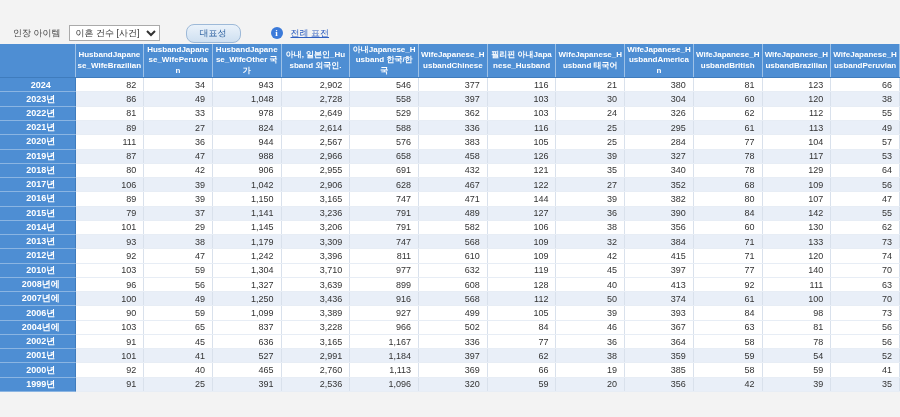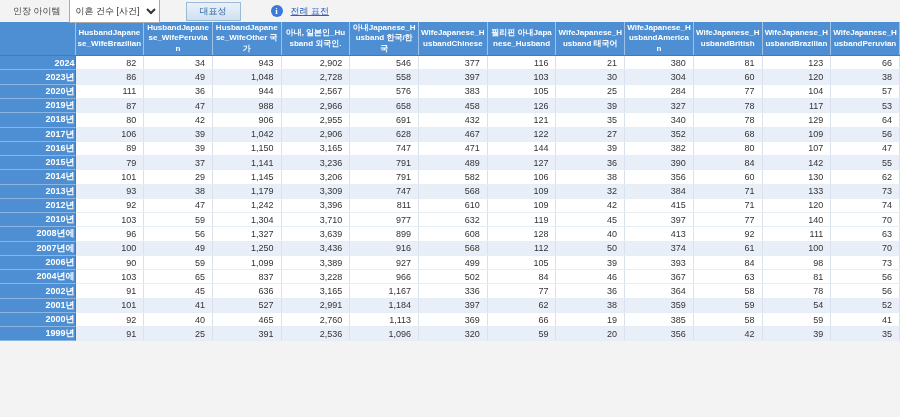--- a/index.html
+++ b/index.html
@@ -10,37 +10,38 @@
     color: #333;
   }
   
   .toolbar {
     height: 22px;
     display: flex;
     align-items: center;
     padding-left: 13px;
     gap: 8px;
     background: #f3f3f3;
+    margin-top: 22px;
   }
   .tb-label { font-size: 9px; color: #444; }
   .tb-select {
     font-size: 9px;
-    height: 24px;
+    height: 16px;
     border: 1px solid #aaa;
     background: #fff;
     color: #333;
     padding: 0 2px;
     font-family: "Liberation Sans", sans-serif;
   }
   .tb-button {
     font-size: 9px;
     color: #2a5f9e;
     background: linear-gradient(#eaf2fa, #cfe0f1);
     border: 1px solid #9db9d8;
-    border-radius: 0;
+    border-radius: 8px;
     padding: 2px 13px;
     margin-left: 18px;
     cursor: pointer;
     font-family: "Liberation Sans", sans-serif;
   }
   .info-icon {
     width: 12px; height: 12px;
     margin-left: 22px;
     border-radius: 50%;
     background: #3b7ad9;
@@ -81,21 +82,21 @@
     word-break: break-all;
     border-right: 1px solid rgba(255,255,255,0.45);
     border-bottom: 1px solid #3f7cbd;
   }
   tbody tr { height: 14.27px; }
   tbody th {
     background: #4e8ed3;
     color: #fff;
     font-size: 9px;
     font-weight: bold;
-    text-align: right;
+    text-align: center;
     padding: 0 0 0 7px;
     border-bottom: 1px solid rgba(255,255,255,0.35);
     border-right: 1px solid #3f7cbd;
   }
   tbody td {
     font-size: 9px;
     color: #333;
     text-align: right;
     padding: 0 7px 0 0;
     border-right: 1px solid #d9e1ec;
@@ -164,20 +165,50 @@
         <td>558</td>
         <td>397</td>
         <td>103</td>
         <td>30</td>
         <td>304</td>
         <td>60</td>
         <td>120</td>
         <td>38</td>
       </tr>
       <tr>
+        <th>2022년</th>
+        <td>81</td>
+        <td>33</td>
+        <td>978</td>
+        <td>2,649</td>
+        <td>529</td>
+        <td>362</td>
+        <td>103</td>
+        <td>24</td>
+        <td>326</td>
+        <td>62</td>
+        <td>112</td>
+        <td>55</td>
+      </tr>
+      <tr class="alt">
+        <th>2021년</th>
+        <td>89</td>
+        <td>27</td>
+        <td>824</td>
+        <td>2,614</td>
+        <td>588</td>
+        <td>336</td>
+        <td>116</td>
+        <td>25</td>
+        <td>295</td>
+        <td>61</td>
+        <td>113</td>
+        <td>49</td>
+      </tr>
+      <tr>
         <th>2020년</th>
         <td>111</td>
         <td>36</td>
         <td>944</td>
         <td>2,567</td>
         <td>576</td>
         <td>383</td>
         <td>105</td>
         <td>25</td>
         <td>284</td>

